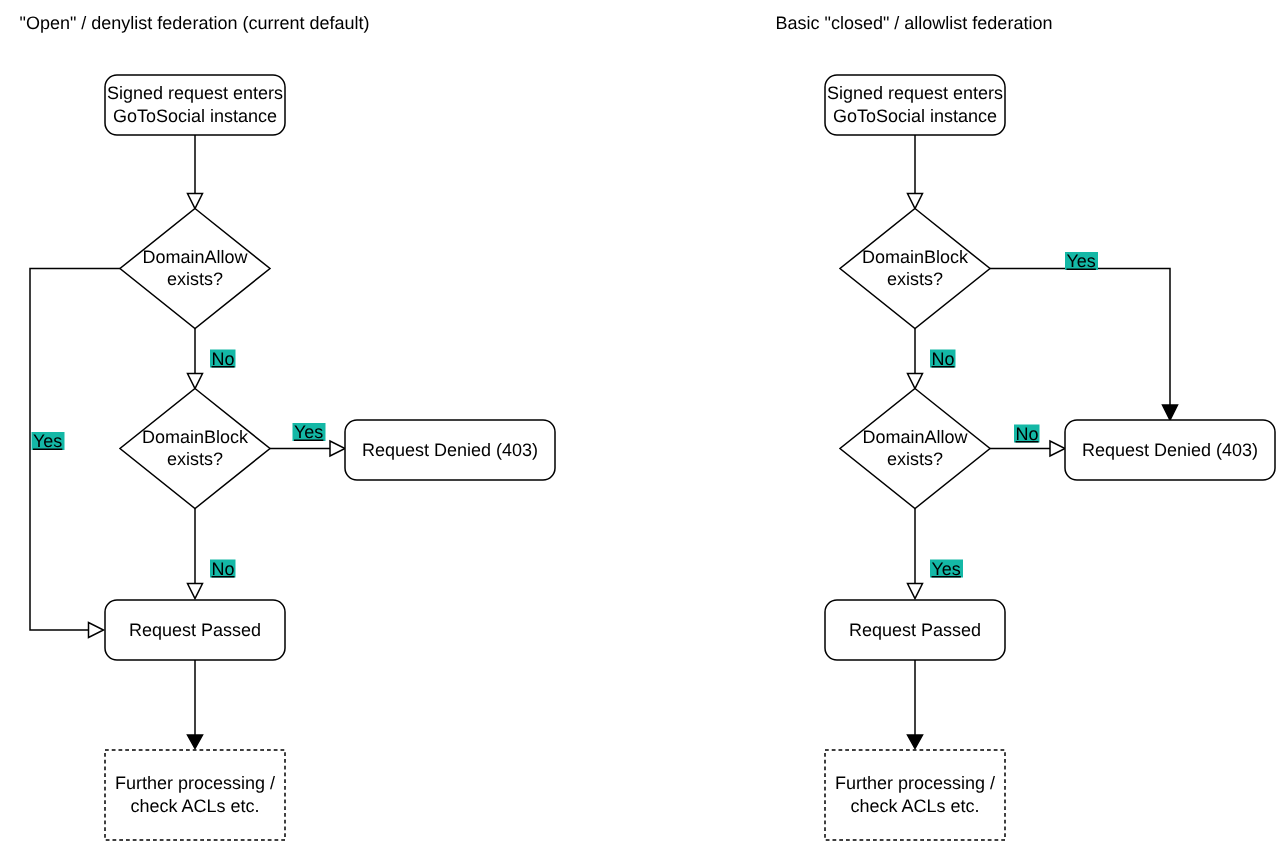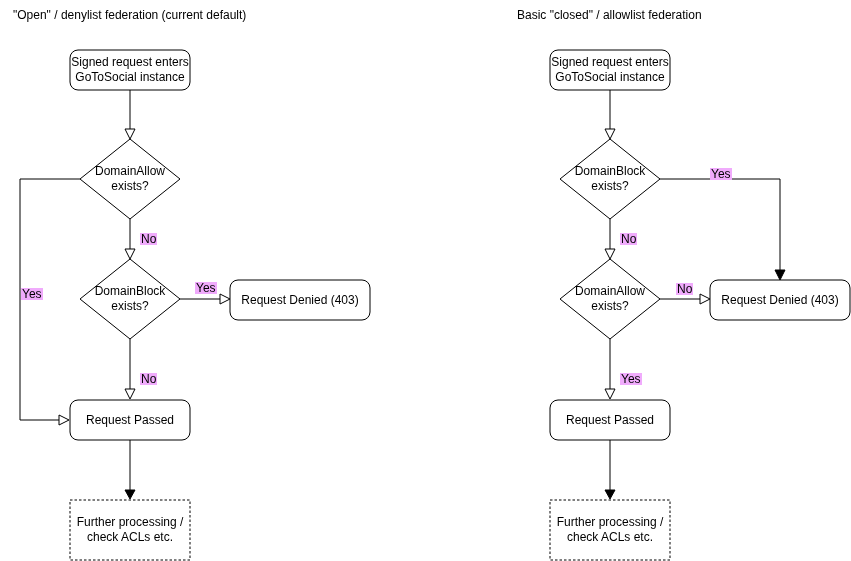--- a/index.html
+++ b/index.html
@@ -65,23 +65,24 @@
     pointer-events: none;
   }
   .node-label span {
     white-space: nowrap;
     text-align: center;
   }
   .edge-label {
     position: absolute;
     font-size: 12px;
     line-height: 12px;
-    background: #f0abfc;
+    background: #14b8a6;
     padding: 0 1px;
     white-space: nowrap;
+    text-decoration: underline;
   }
 </style>
 </head>
 <body>
 
 <div class="canvas">
 
   <svg width="851" height="561" viewBox="0 0 851 561">
 
     <g>

